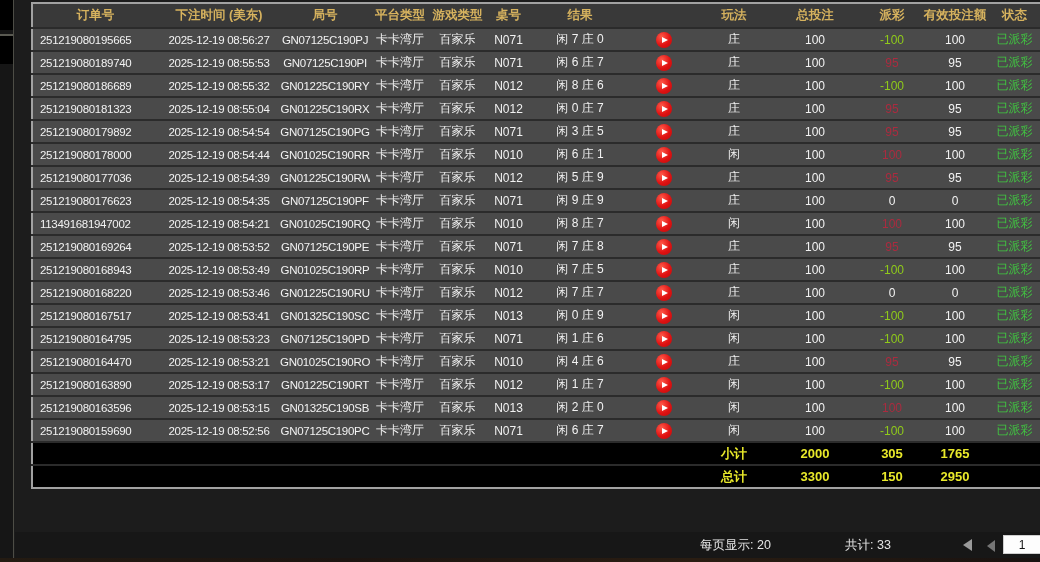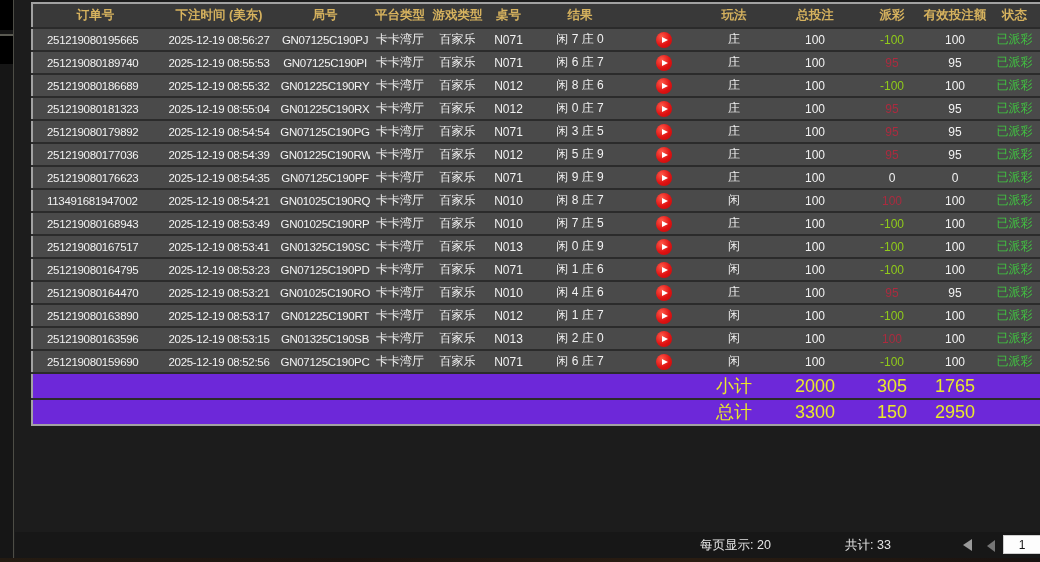--- a/index.html
+++ b/index.html
@@ -14,22 +14,22 @@
   .black-box.b2 { top:34px; height:30px; border-top:2px solid #5a5a52; }
 
   
   .grid { position:absolute; left:31px; top:2px; width:1009px; border-collapse:collapse; table-layout:fixed;
           border-top:2px solid #a2a2a2; border-left:2px solid #a2a2a2; border-bottom:2px solid #a2a2a2; }
   .grid th, .grid td { overflow:hidden; white-space:nowrap; text-align:center; vertical-align:middle; }
   .grid thead th { height:25px; background:#393939; color:#d6b25e; font-size:12.5px; font-weight:bold;
                    border-bottom:2px solid #2b2b2b; }
   .grid tbody td { height:23px; background:#4a4a4a; color:#f2f2f2; font-size:12px; border-bottom:2px solid #2b2b2b; }
   .grid td.num { font-size:11.5px; letter-spacing:-0.3px; }
-  .grid td.order { text-align:left; padding-left:14px; }
-  .grid tbody.totals td { background:#6d28d9; color:#e9e92a; font-weight:normal; font-size:18px; }
+  .grid td.order { text-align:left; padding-left:7px; }
+  .grid tbody.totals td { background:#000000; color:#e9e92a; font-weight:bold; font-size:13px; }
   .grid tbody.totals tr:last-child td { border-bottom:none; }
   .c-red   { color:#ab2b3f !important; }
   .c-green { color:#8fca1a !important; }
   .c-plain { color:#f2f2f2 !important; }
   .status  { color:#41c541 !important; }
 
   .play-circle { display:inline-flex; align-items:center; justify-content:center;
                  width:16px; height:16px; border-radius:50%;
                  background:radial-gradient(circle at 35% 30%, #ff5a4a 0%, #e01212 55%, #c00a0a 100%);
                  cursor:pointer; }
@@ -189,20 +189,39 @@
               <span class="play-tri"></span>
             </span>
           </td>
           <td>庄</td>
           <td>100</td>
           <td class="c-red">95</td>
           <td>95</td>
           <td class="status">已派彩</td>
         </tr>
 
+        <tr class="data-row">
+          <td class="num order">251219080178000</td>
+          <td class="num">2025-12-19 08:54:44</td>
+          <td class="num">GN01025C190RR</td>
+          <td>卡卡湾厅</td>
+          <td>百家乐</td>
+          <td>N010</td>
+          <td>闲 6 庄 1</td>
+          <td>
+            <span class="play-circle">
+              <span class="play-tri"></span>
+            </span>
+          </td>
+          <td>闲</td>
+          <td>100</td>
+          <td class="c-red">100</td>
+          <td>100</td>
+          <td class="status">已派彩</td>
+        </tr>
 
         <tr class="data-row">
           <td class="num order">251219080177036</td>
           <td class="num">2025-12-19 08:54:39</td>
           <td class="num">GN01225C190RW</td>
           <td>卡卡湾厅</td>
           <td>百家乐</td>
           <td>N012</td>
           <td>闲 5 庄 9</td>
           <td>
@@ -250,20 +269,39 @@
               <span class="play-tri"></span>
             </span>
           </td>
           <td>闲</td>
           <td>100</td>
           <td class="c-red">100</td>
           <td>100</td>
           <td class="status">已派彩</td>
         </tr>
 
+        <tr class="data-row">
+          <td class="num order">251219080169264</td>
+          <td class="num">2025-12-19 08:53:52</td>
+          <td class="num">GN07125C190PE</td>
+          <td>卡卡湾厅</td>
+          <td>百家乐</td>
+          <td>N071</td>
+          <td>闲 7 庄 8</td>
+          <td>
+            <span class="play-circle">
+              <span class="play-tri"></span>
+            </span>
+          </td>
+          <td>庄</td>
+          <td>100</td>
+          <td class="c-red">95</td>
+          <td>95</td>
+          <td class="status">已派彩</td>
+        </tr>
 
         <tr class="data-row">
           <td class="num order">251219080168943</td>
           <td class="num">2025-12-19 08:53:49</td>
           <td class="num">GN01025C190RP</td>
           <td>卡卡湾厅</td>
           <td>百家乐</td>
           <td>N010</td>
           <td>闲 7 庄 5</td>
           <td>
@@ -271,20 +309,39 @@
               <span class="play-tri"></span>
             </span>
           </td>
           <td>庄</td>
           <td>100</td>
           <td class="c-green">-100</td>
           <td>100</td>
           <td class="status">已派彩</td>
         </tr>
 
+        <tr class="data-row">
+          <td class="num order">251219080168220</td>
+          <td class="num">2025-12-19 08:53:46</td>
+          <td class="num">GN01225C190RU</td>
+          <td>卡卡湾厅</td>
+          <td>百家乐</td>
+          <td>N012</td>
+          <td>闲 7 庄 7</td>
+          <td>
+            <span class="play-circle">
+              <span class="play-tri"></span>
+            </span>
+          </td>
+          <td>庄</td>
+          <td>100</td>
+          <td class="c-plain">0</td>
+          <td>0</td>
+          <td class="status">已派彩</td>
+        </tr>
 
         <tr class="data-row">
           <td class="num order">251219080167517</td>
           <td class="num">2025-12-19 08:53:41</td>
           <td class="num">GN01325C190SC</td>
           <td>卡卡湾厅</td>
           <td>百家乐</td>
           <td>N013</td>
           <td>闲 0 庄 9</td>
           <td>

